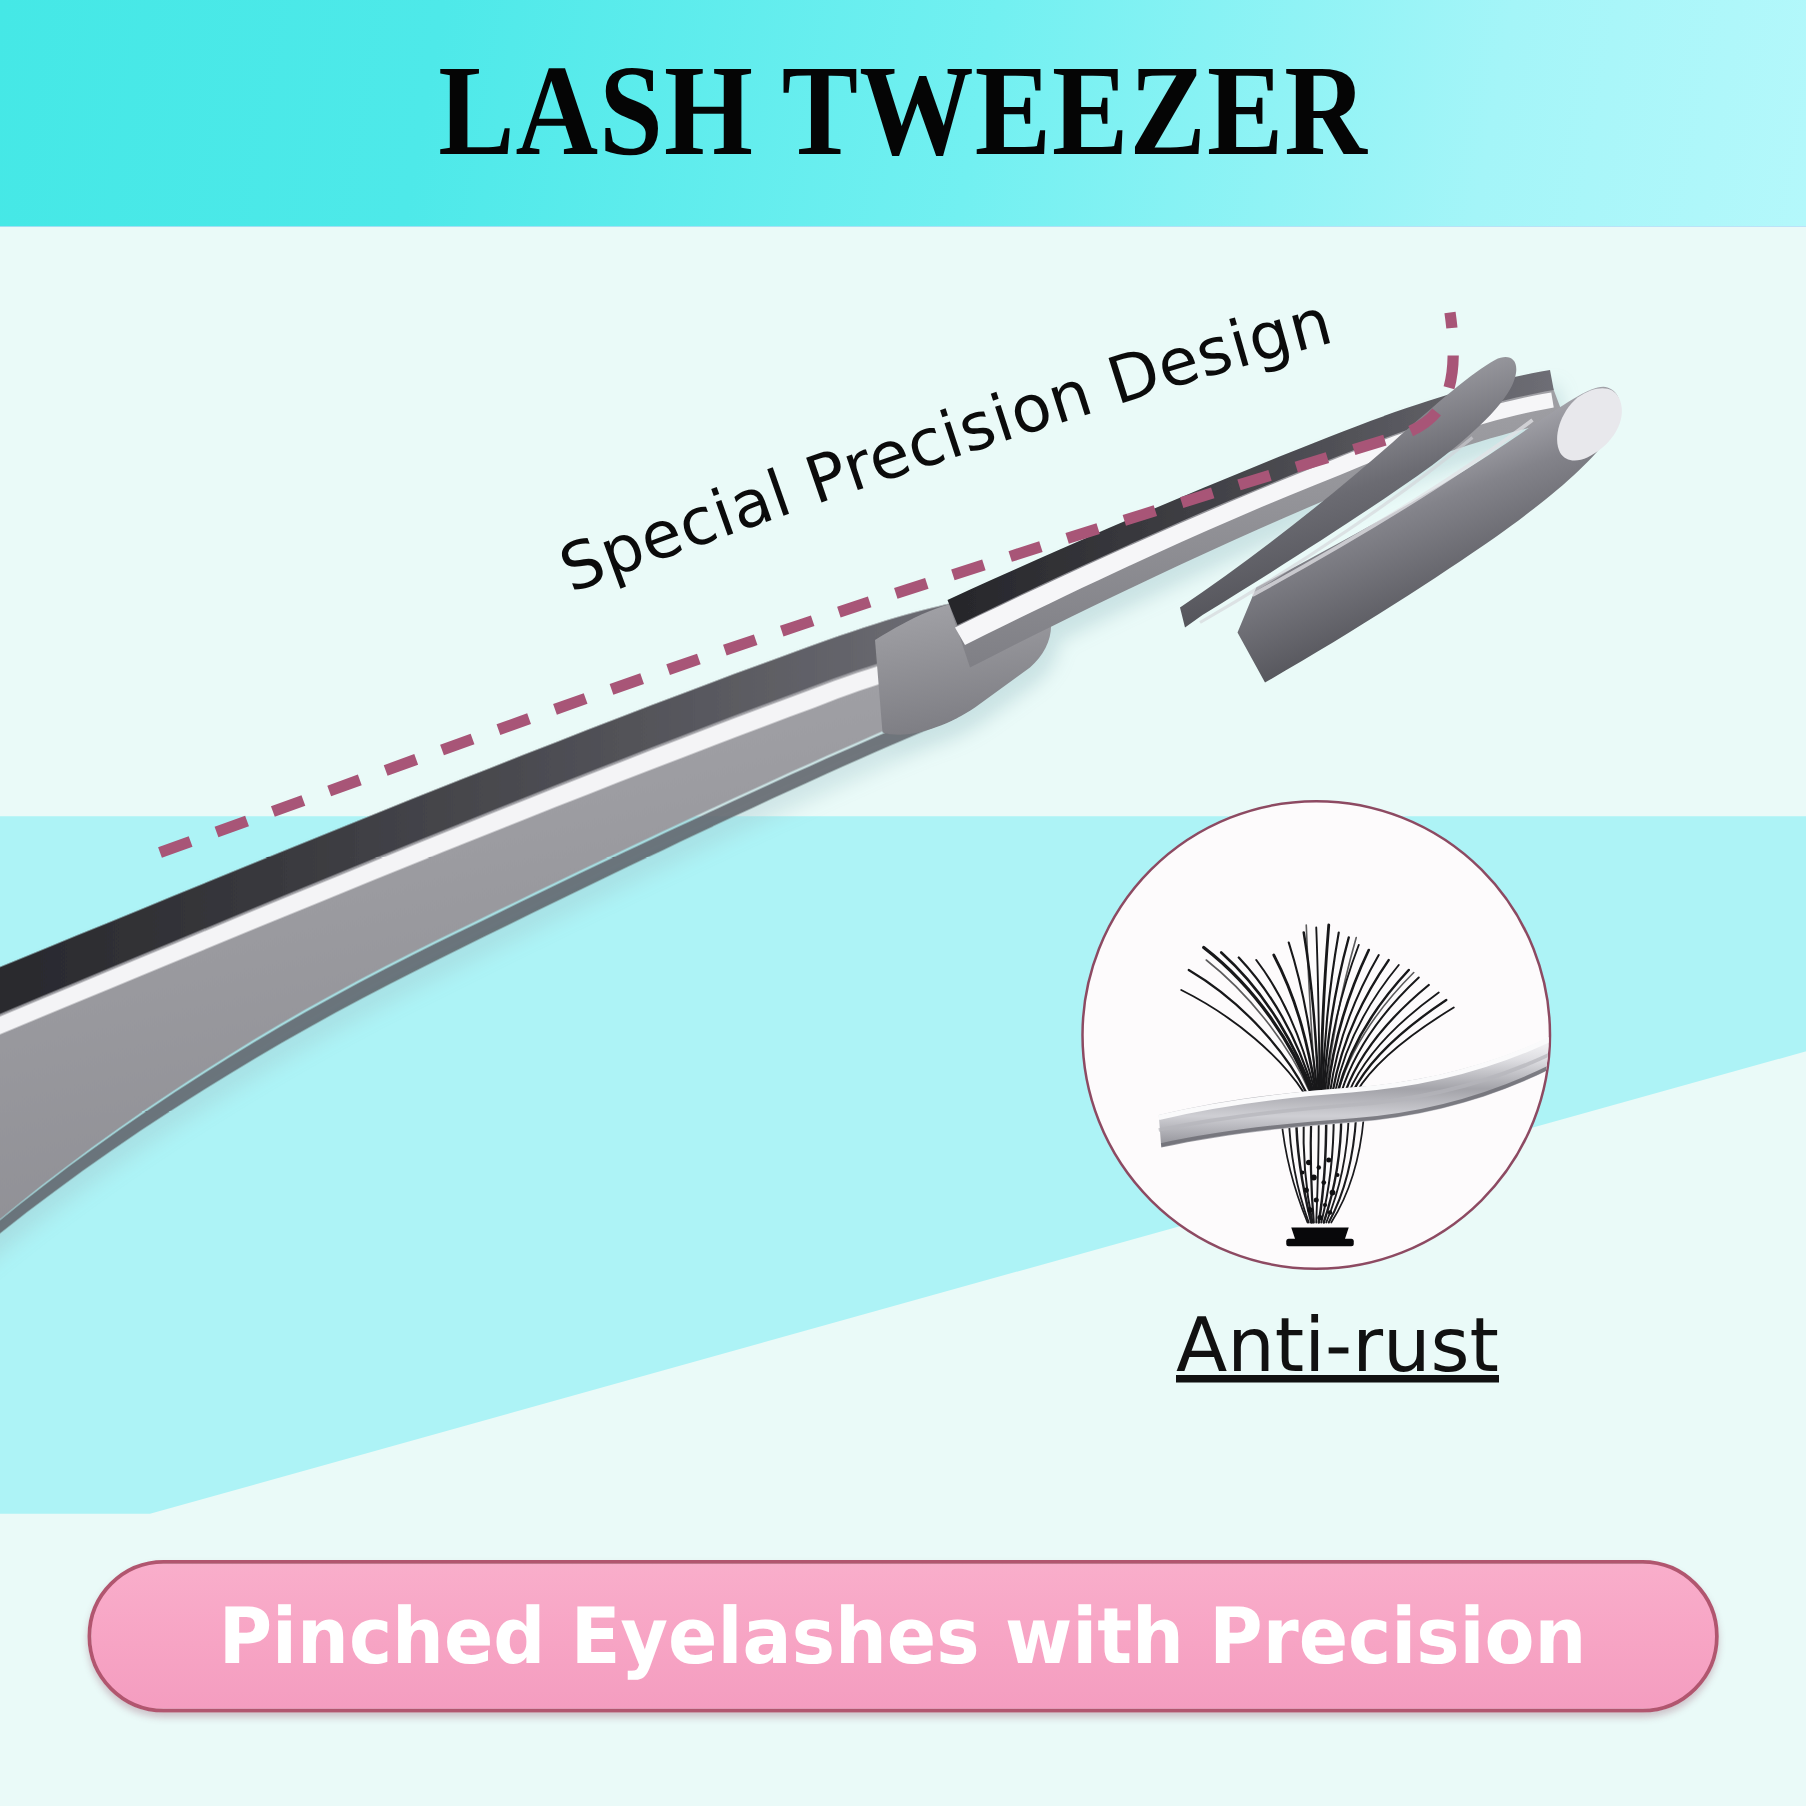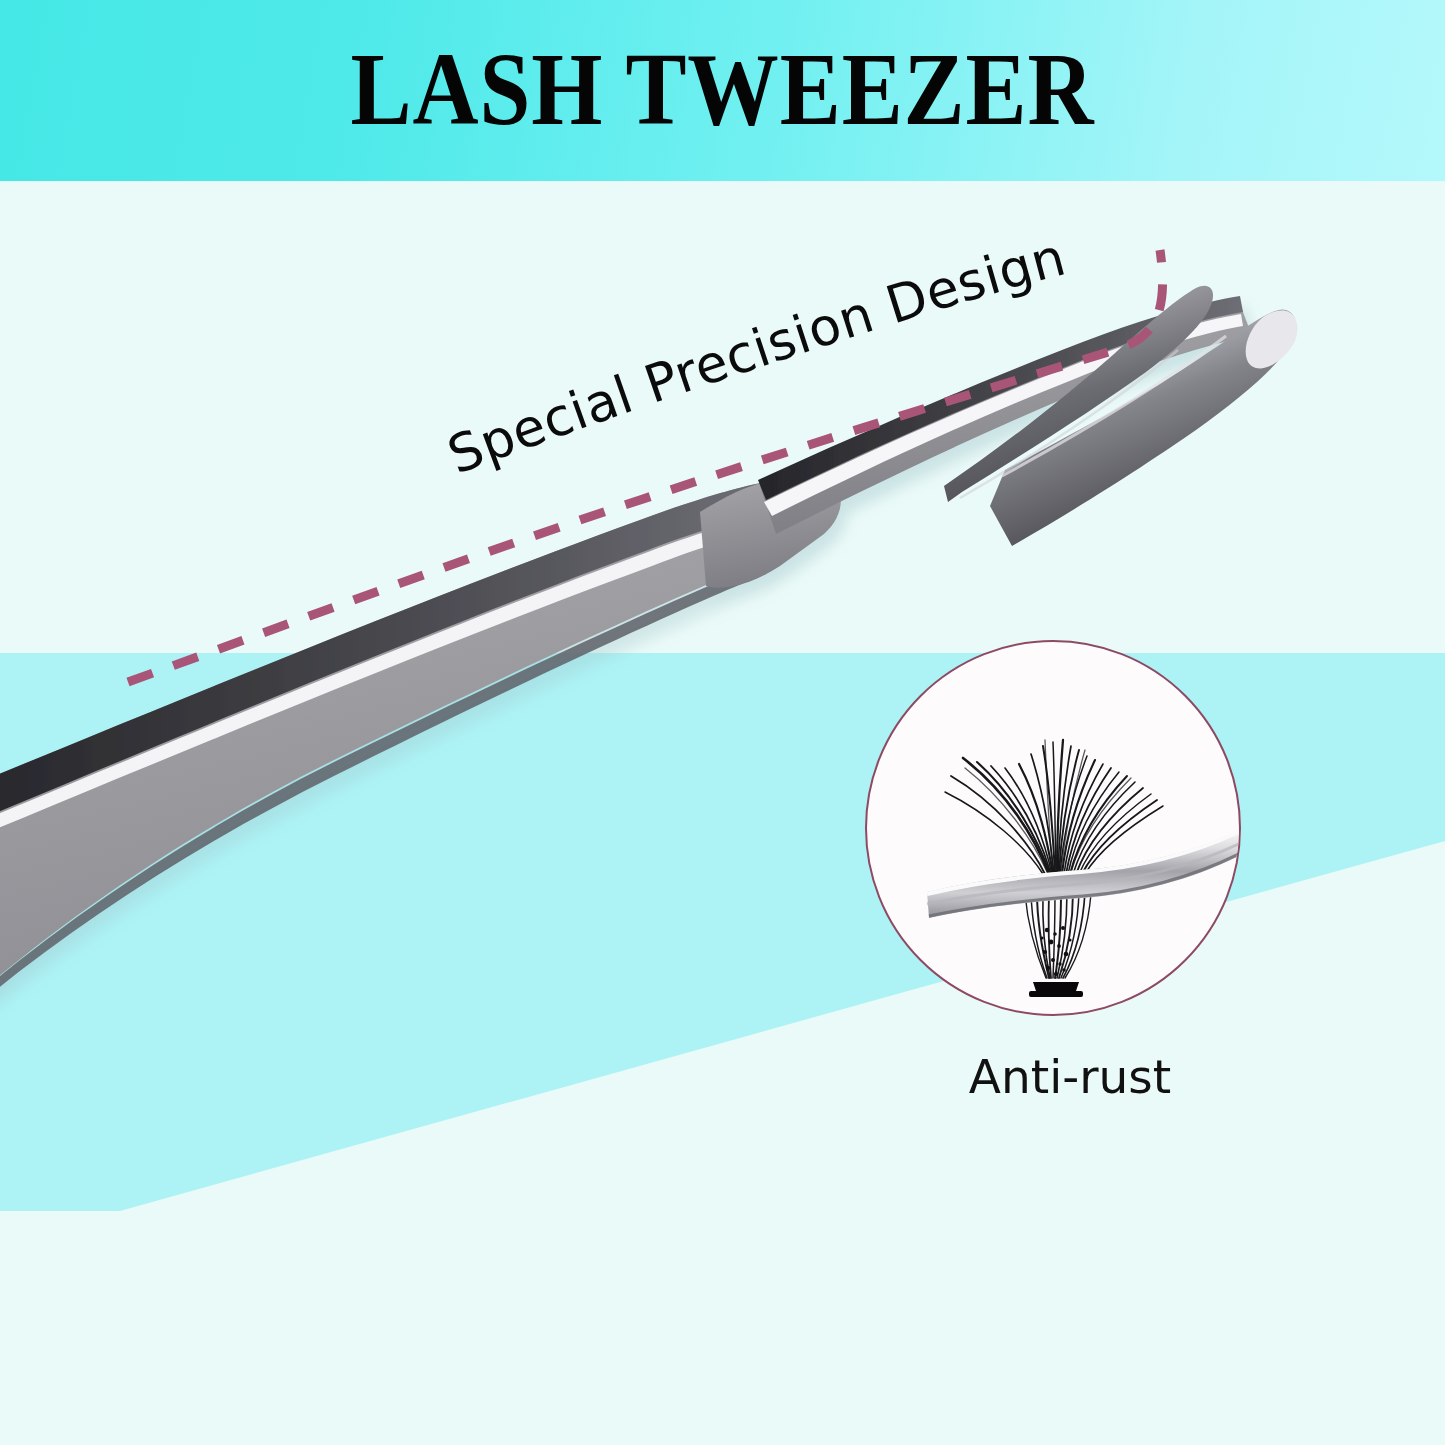--- a/index.html
+++ b/index.html
@@ -92,24 +92,25 @@
     width: 376px; height: 376px;
   }
 
   
   .feature-caption {
     position: absolute;
     left: 810px; top: 1046px;
     width: 520px;
     text-align: center;
     font-family: "DejaVu Sans", sans-serif;
-    font-size: 47px;
+    font-size: 60px;
     line-height: 62px;
     font-weight: 400;
     color: #111111;
+    text-decoration: underline;
   }
 
   
   .bottom-banner {
     position: absolute;
     left: 70px; top: 1248px;
     width: 1305px; height: 122px;
     border-radius: 62px;
     background: linear-gradient(180deg, #f9aecb 0%, #f7a4c4 55%, #f49dc0 100%);
     border: 3px solid #b1566f;
@@ -349,14 +350,17 @@
       <path d="M 60,252 C 110,240 160,234 214,230 C 268,226 322,214 376,188" fill="none" stroke="#fafafb" stroke-width="4"></path>
       <path d="M 62,274 C 108,264 160,258 216,254 C 270,250 324,236 376,210" fill="none" stroke="#6e6e76" stroke-width="3" opacity="0.85"></path>
       <path d="M 60,262 C 108,252 160,246 214,242 C 268,238 322,226 376,200" fill="none" stroke="#b5b5bb" stroke-width="3" opacity="0.7"></path>
     </svg>
   </div>
 
   <div class="feature-caption">
     <div>Anti-rust</div>
   </div>
 
+  <div class="bottom-banner">
+    <span class="bottom-banner-label">Pinched Eyelashes with Precision</span>
+  </div>
 
 </div>
 
 </body></html>

